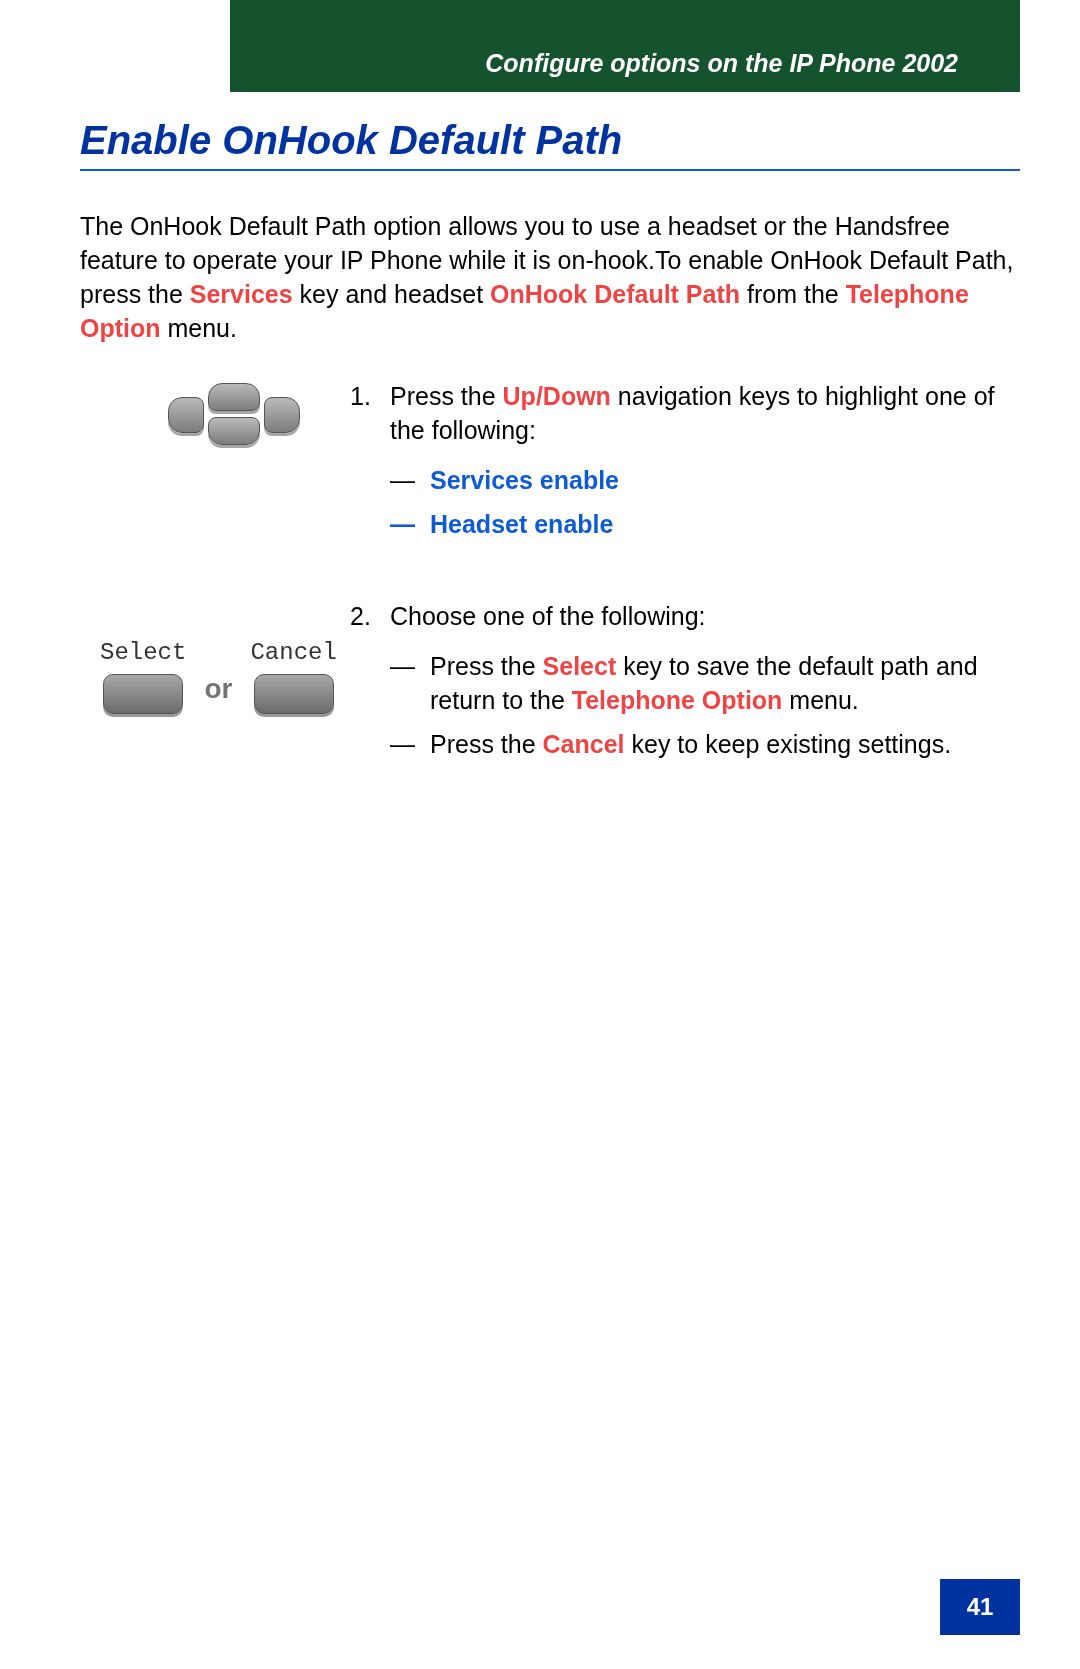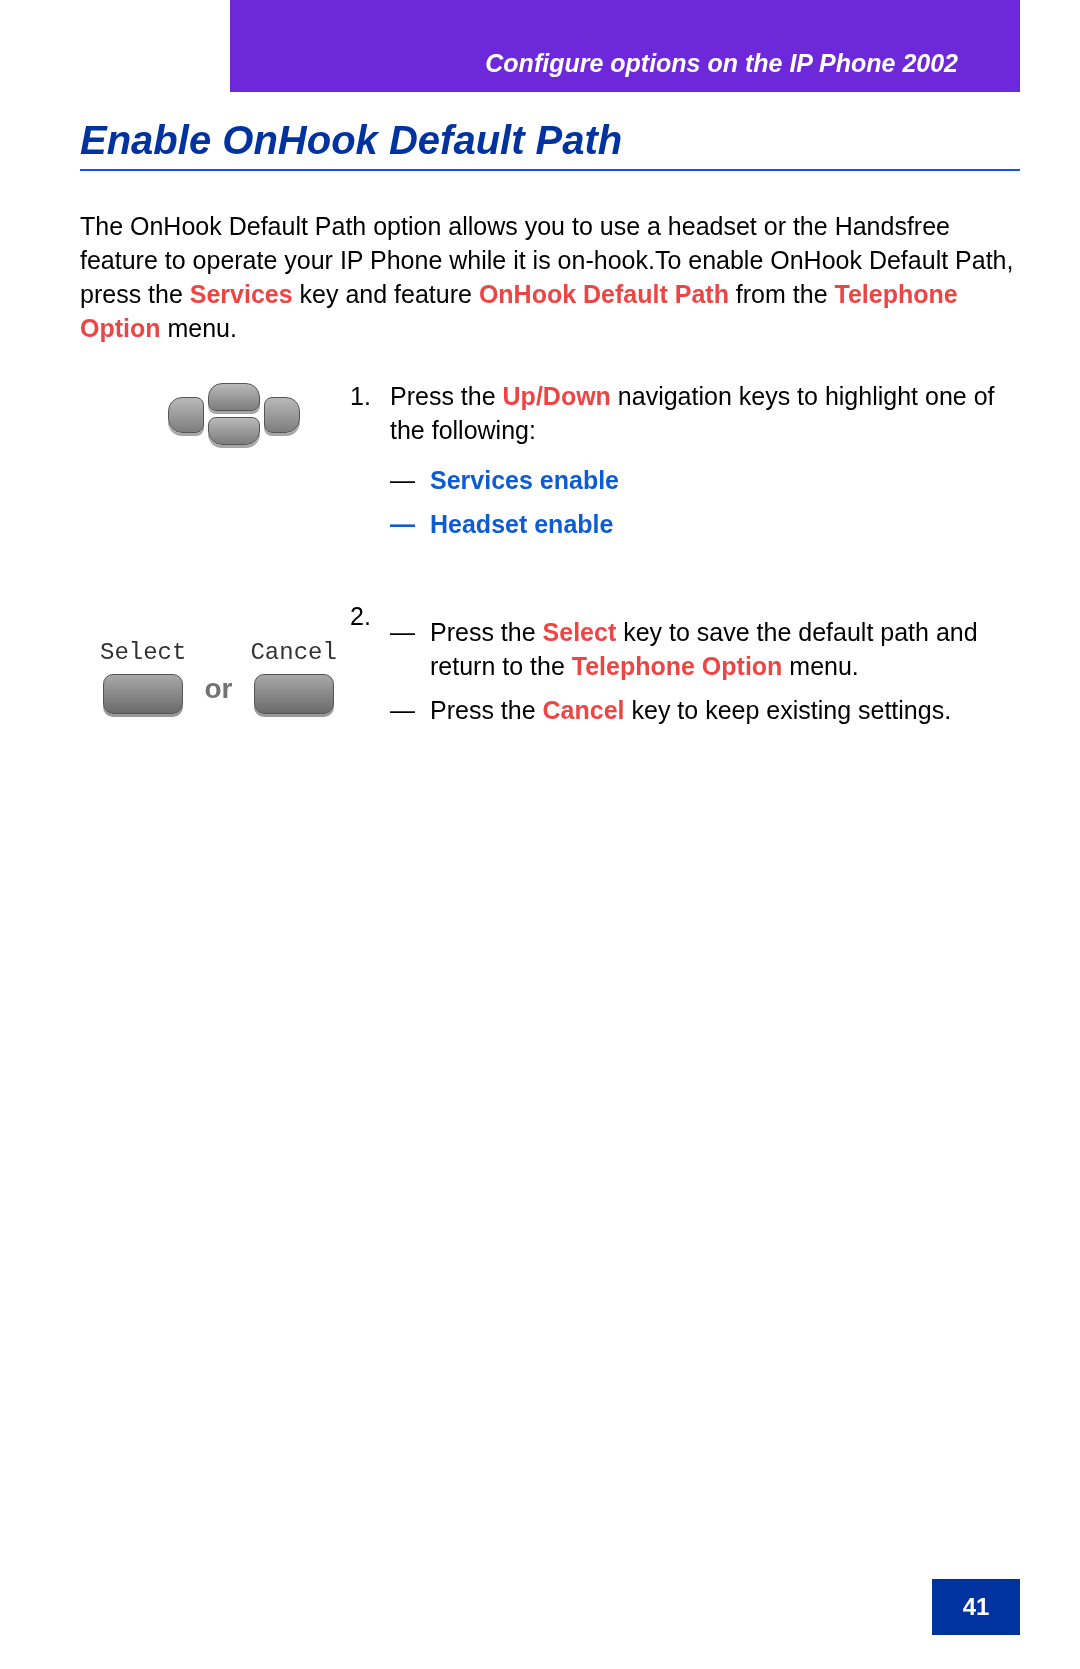--- a/index.html
+++ b/index.html
@@ -1,36 +1,36 @@
 <!DOCTYPE html>
 <html><head>
 <meta charset="utf-8">
 <style>
   * { box-sizing: border-box; margin: 0; padding: 0; }
   html, body { width: 1080px; height: 1669px; background: #ffffff; font-family: Arial, Helvetica, sans-serif; }
   .page { position: relative; width: 1080px; height: 1669px; }
-  .header-band { position: absolute; top: 0; left: 230px; width: 790px; height: 92px; background: #6d28d9; }
+  .header-band { position: absolute; top: 0; left: 230px; width: 790px; height: 92px; background: #14532d; }
   .header-text { position: absolute; bottom: 14px; right: 62px; color: #ffffff; font-weight: bold; font-style: italic; font-size: 25px; font-family: "Trebuchet MS", Arial, sans-serif; }
   .content { position: absolute; top: 118px; left: 80px; right: 60px; }
   .title { font-family: "Trebuchet MS", Arial, sans-serif; color: #0033a0; font-weight: bold; font-size: 40px; margin-bottom: 6px; font-style: italic; }
   .title-rule { height: 2px; background: #0e5bd6; margin-bottom: 38px; }
   .intro { font-size: 25px; line-height: 1.36; color: #000000; margin-bottom: 34px; }
   .k { font-weight: bold; color: #ef4444; }
   .subhead { font-size: 25px; font-weight: bold; color: #000000; margin-bottom: 60px; }
   .step { display: flex; gap: 0; margin-bottom: 58px; }
   .step-media { width: 270px; flex-shrink: 0; padding-left: 20px; }
   .step-body { flex: 1; font-size: 25px; line-height: 1.36; color: #000000; }
   .step-row { display: flex; gap: 18px; }
   .step-num { width: 22px; flex-shrink: 0; }
   .step-text { flex: 1; }
   .sub-list { margin-top: 16px; padding-left: 0; }
   .sub-item { display: flex; gap: 16px; margin-top: 10px; }
   .dash { width: 24px; flex-shrink: 0; }
   .blue-bold { font-weight: bold; color: #0e5bd6; }
-  .page-num-box { position: absolute; bottom: 34px; right: 60px; width: 88px; height: 56px; background: #0033a0; display: flex; align-items: center; justify-content: center; color: #ffffff; font-weight: bold; font-size: 24px; }
+  .page-num-box { position: absolute; bottom: 34px; right: 60px; width: 80px; height: 56px; background: #0033a0; display: flex; align-items: center; justify-content: center; color: #ffffff; font-weight: bold; font-size: 24px; }
 
   
   .navpad { position: relative; width: 140px; height: 82px; margin-top: 4px; margin-left: 64px; }
   .np-btn { position: absolute; background: linear-gradient(#b9b9b9, #7d7d7d); border: 1px solid #555; border-radius: 14px 14px 8px 8px; box-shadow: 0 3px 0 rgba(0,0,0,0.35); }
   .np-up   { left: 44px; top: 0;  width: 52px; height: 28px; }
   .np-down { left: 44px; top: 34px; width: 52px; height: 28px; border-radius: 8px 8px 14px 14px; }
   .np-left { left: 4px;  top: 14px; width: 36px; height: 36px; border-radius: 14px 8px 8px 14px; }
   .np-right{ left: 100px; top: 14px; width: 36px; height: 36px; border-radius: 8px 14px 14px 8px; }
 
   
@@ -46,21 +46,21 @@
 <div class="page">
   <div class="header-band">
     <div class="header-text">Configure options on the IP Phone 2002</div>
   </div>
 
   <div class="content">
     <div class="title">Enable OnHook Default Path</div>
     <div class="title-rule"></div>
 
     <p class="intro">
-      <span>The OnHook Default Path option allows you to use a headset or the Handsfree feature to operate your IP Phone while it is on-hook.To enable OnHook Default Path, press the </span><span class="k">Services</span><span> key and feature </span><span class="k">OnHook Default Path</span><span> from the </span><span class="k">Telephone Option</span><span> menu.</span>
+      <span>The OnHook Default Path option allows you to use a headset or the Handsfree feature to operate your IP Phone while it is on-hook.To enable OnHook Default Path, press the </span><span class="k">Services</span><span> key and headset </span><span class="k">OnHook Default Path</span><span> from the </span><span class="k">Telephone Option</span><span> menu.</span>
     </p>
 
 
     <div class="step">
       <div class="step-media">
         <div class="navpad">
           <div class="np-btn np-up"></div>
           <div class="np-btn np-down"></div>
           <div class="np-btn np-left"></div>
           <div class="np-btn np-right"></div>
@@ -97,20 +97,21 @@
           <div class="btn-col">
             <div class="btn-label">Cancel</div>
             <div class="btn-shape"></div>
           </div>
         </div>
       </div>
       <div class="step-body">
         <div class="step-row">
           <div class="step-num">2.</div>
           <div class="step-text">
+            <span>Choose one of the following:</span>
             <div class="sub-list">
               <div class="sub-item">
                 <div class="dash">—</div>
                 <div>
                   <span>Press the </span><span class="k">Select</span><span> key to save the default path and return to the </span><span class="k">Telephone Option</span><span> menu.</span>
                 </div>
               </div>
               <div class="sub-item">
                 <div class="dash">—</div>
                 <div>

